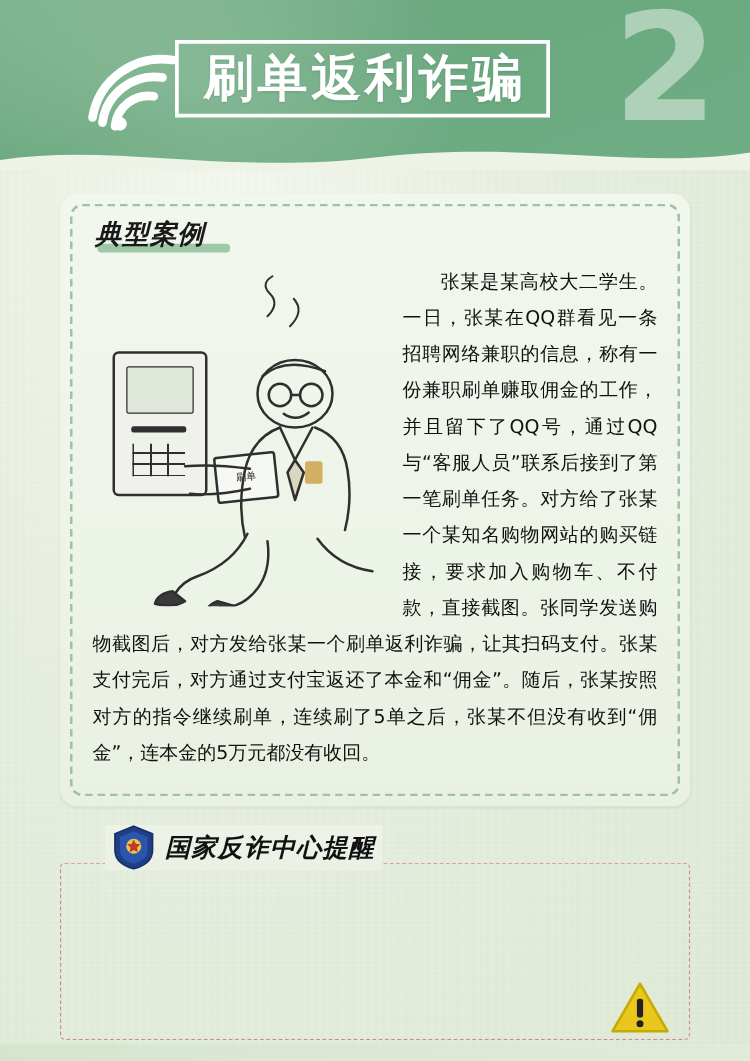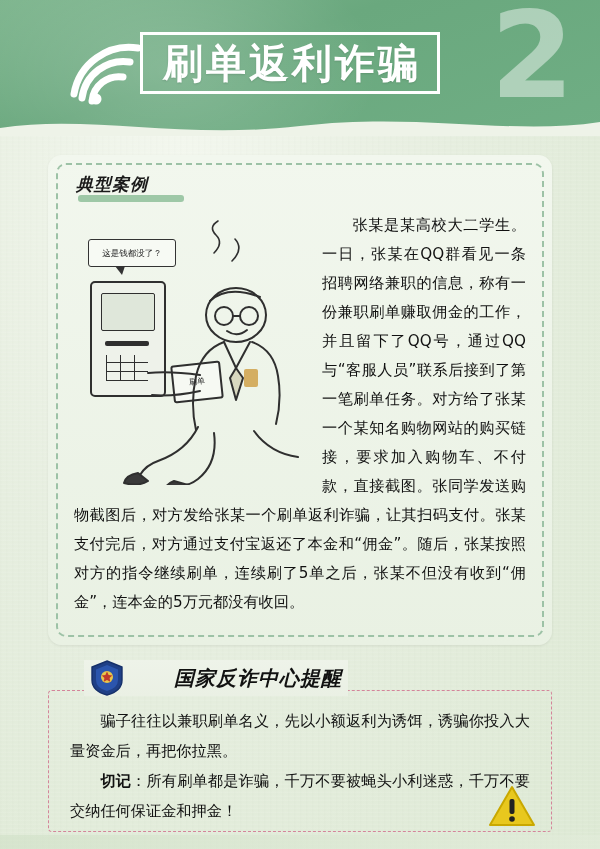--- a/index.html
+++ b/index.html
@@ -113,21 +113,21 @@
     border-radius: 10px;
     pointer-events: none;
   }
   .case-title-wrap {
     position: absolute;
     left: 28px;
     top: 18px;
     height: 34px;
   }
   .case-title {
-    font-size: 17px;
+    font-size: 21px;
     font-weight: bold;
     color: #1a1a1a;
     letter-spacing: 1px;
     font-style: italic;
     position: relative;
     z-index: 2;
     font-family: "DejaVu Sans", "Liberation Sans", sans-serif;
   }
   .case-title-underline {
     position: absolute;
@@ -274,21 +274,20 @@
   .badge-icon { width: 34px; height: 36px; }
   .alert-title {
     font-size: 20px;
     font-weight: bold;
     font-style: italic;
     color: #111;
     letter-spacing: 1px;
     position: relative;
     z-index: 2;
     font-family: "DejaVu Sans", "Liberation Sans", sans-serif;
-    margin-left: 42px;
   }
   .alert-title-underline {
     position: absolute;
     left: 76px;
     top: 24px;
     width: 160px;
     height: 6px;
     background: #8fbf9a;
     opacity: 0.85;
     border-radius: 3px;
@@ -353,21 +352,20 @@
     <div class="case-card-inner"></div>
 
     <div class="case-title-wrap">
       <span class="case-title">典型案例</span>
     </div>
     <div class="case-title-underline"></div>
 
     <div class="case-body">
 
       <div class="illus">
-        <div class="bubble">这是钱都没了？</div>
         <div class="atm">
           <div class="atm-screen"></div>
           <div class="atm-slot"></div>
           <div class="atm-keys"></div>
         </div>
         <div class="card-held">刷单</div>
 
         <svg class="illus-svg" viewBox="0 0 250 270">
           <g fill="none" stroke="#2f2f2f" stroke-width="2" stroke-linecap="round" stroke-linejoin="round">
 
@@ -416,26 +414,20 @@
     <div class="alert-head">
       <svg class="badge-icon" viewBox="0 0 34 36">
         <path d="M17 1 L32 7 V20 Q32 31 17 35 Q2 31 2 20 V7 Z" fill="#1f3f86" stroke="#16306a" stroke-width="1.4"></path>
         <path d="M17 5 L28 9.5 V20 Q28 28 17 31 Q6 28 6 20 V9.5 Z" fill="#2b55ad"></path>
         <circle cx="17" cy="17" r="6" fill="#e8c64a"></circle>
         <path d="M17 11.5 l1.6 3.4 3.7 .5 -2.7 2.6 .7 3.7 -3.3 -1.8 -3.3 1.8 .7 -3.7 -2.7 -2.6 3.7 -.5 z" fill="#c0392b"></path>
       </svg>
       <span class="alert-title">国家反诈中心提醒</span>
     </div>
 
-    <div class="alert-body">
-      <p>骗子往往以兼职刷单名义，先以小额返利为诱饵，诱骗你投入大量资金后，再把你拉黑。</p>
-      <p>
-        <span class="kw">切记</span><span>：所有刷单都是诈骗，千万不要被蝇头小利迷惑，千万不要交纳任何保证金和押金！</span>
-      </p>
-    </div>
 
     <svg class="warn-tri" viewBox="0 0 48 44">
       <path d="M24 3 L46 41 L2 41 Z" fill="#e8c81e" stroke="#c9a800" stroke-width="2" stroke-linejoin="round"></path>
       <rect x="21.5" y="15" width="5" height="15" rx="2" fill="#222"></rect>
       <circle cx="24" cy="35" r="2.8" fill="#222"></circle>
     </svg>
   </div>
 
   <div class="footer-strip"></div>
 </div>

